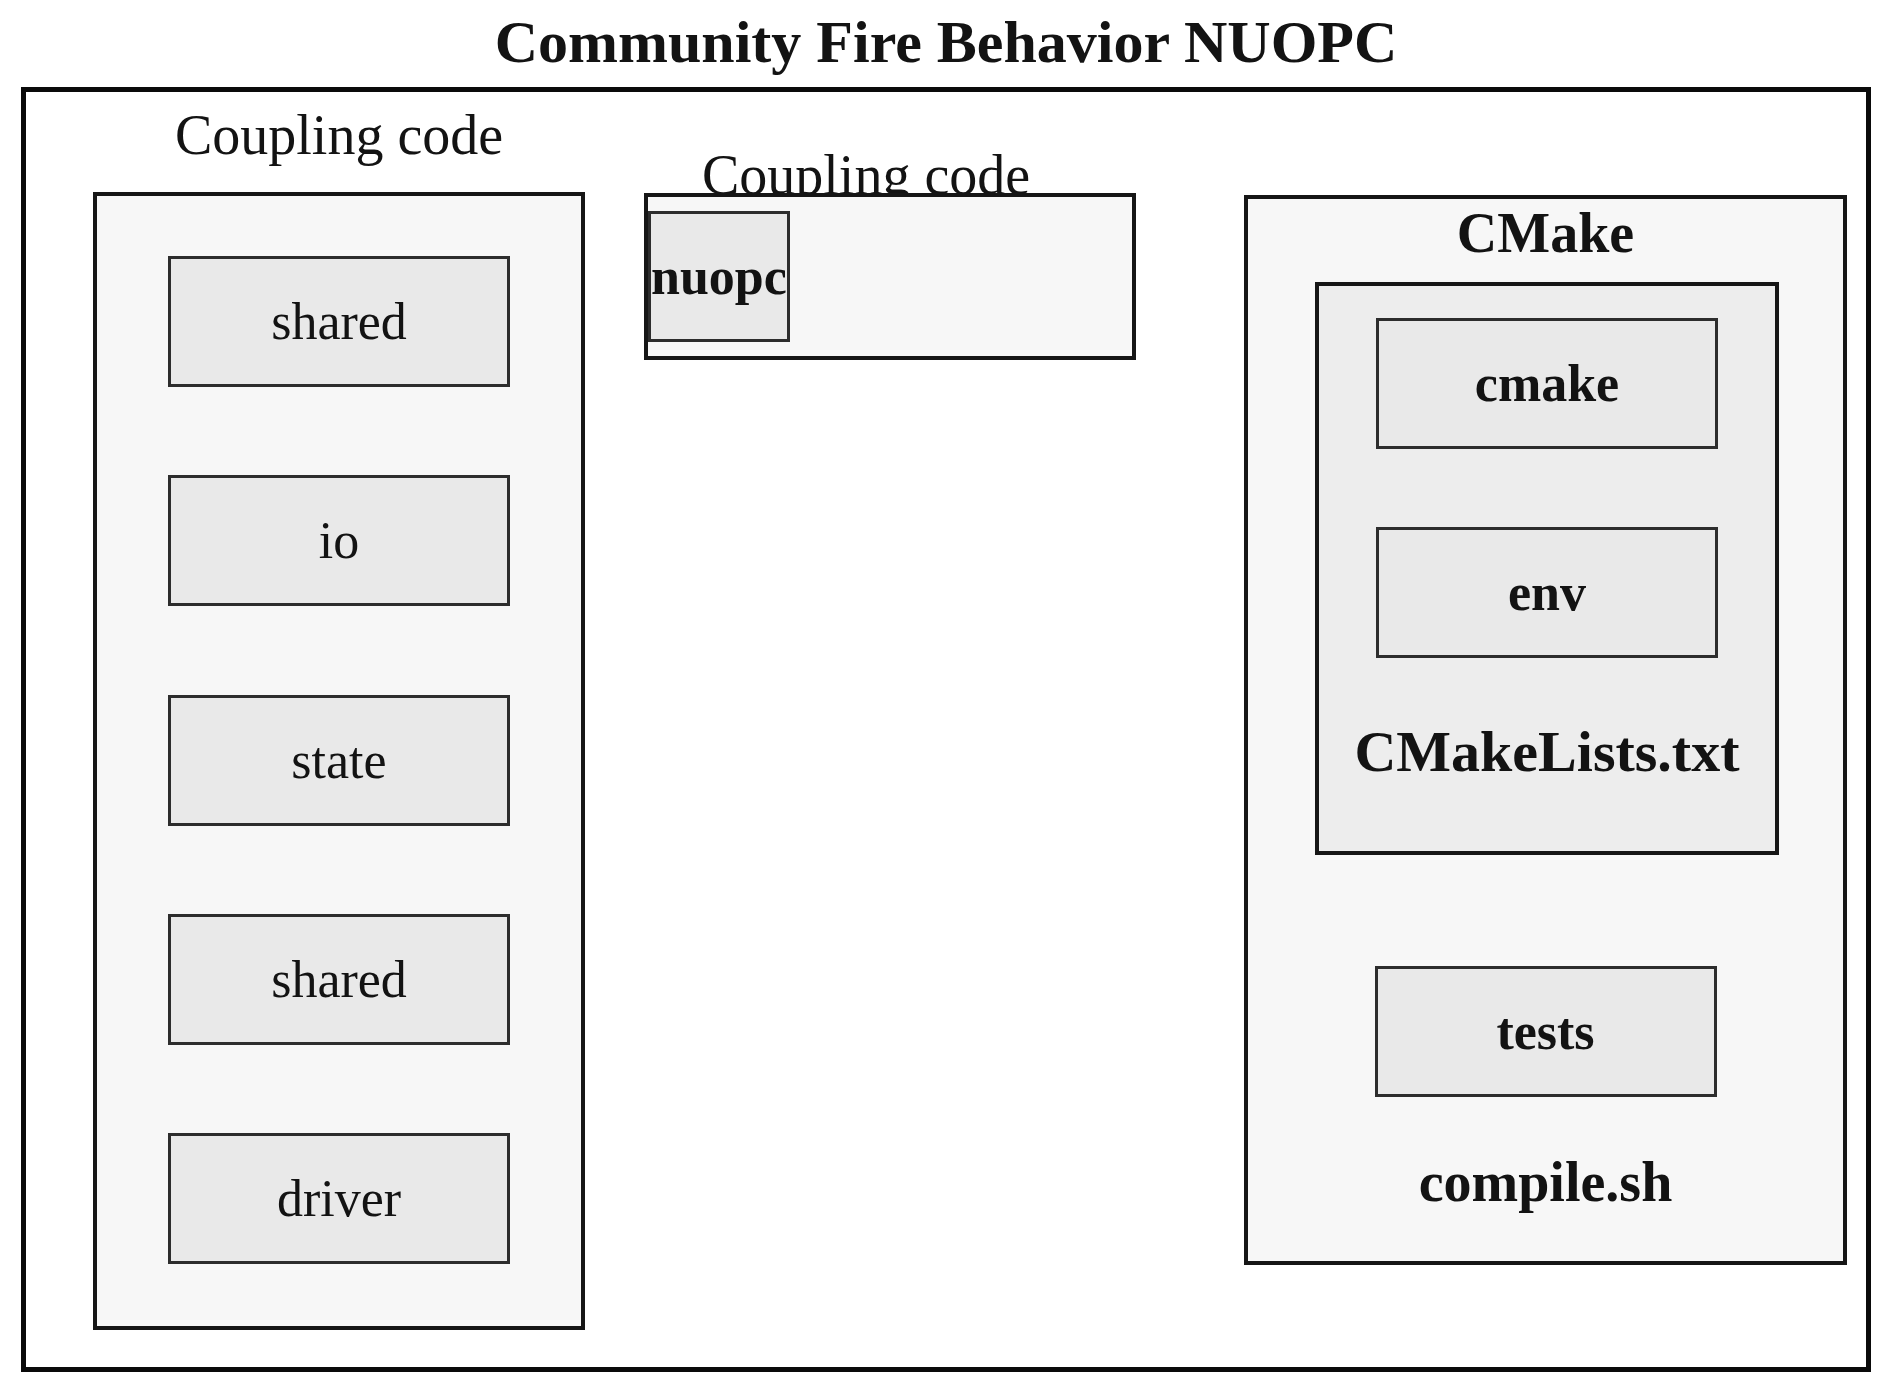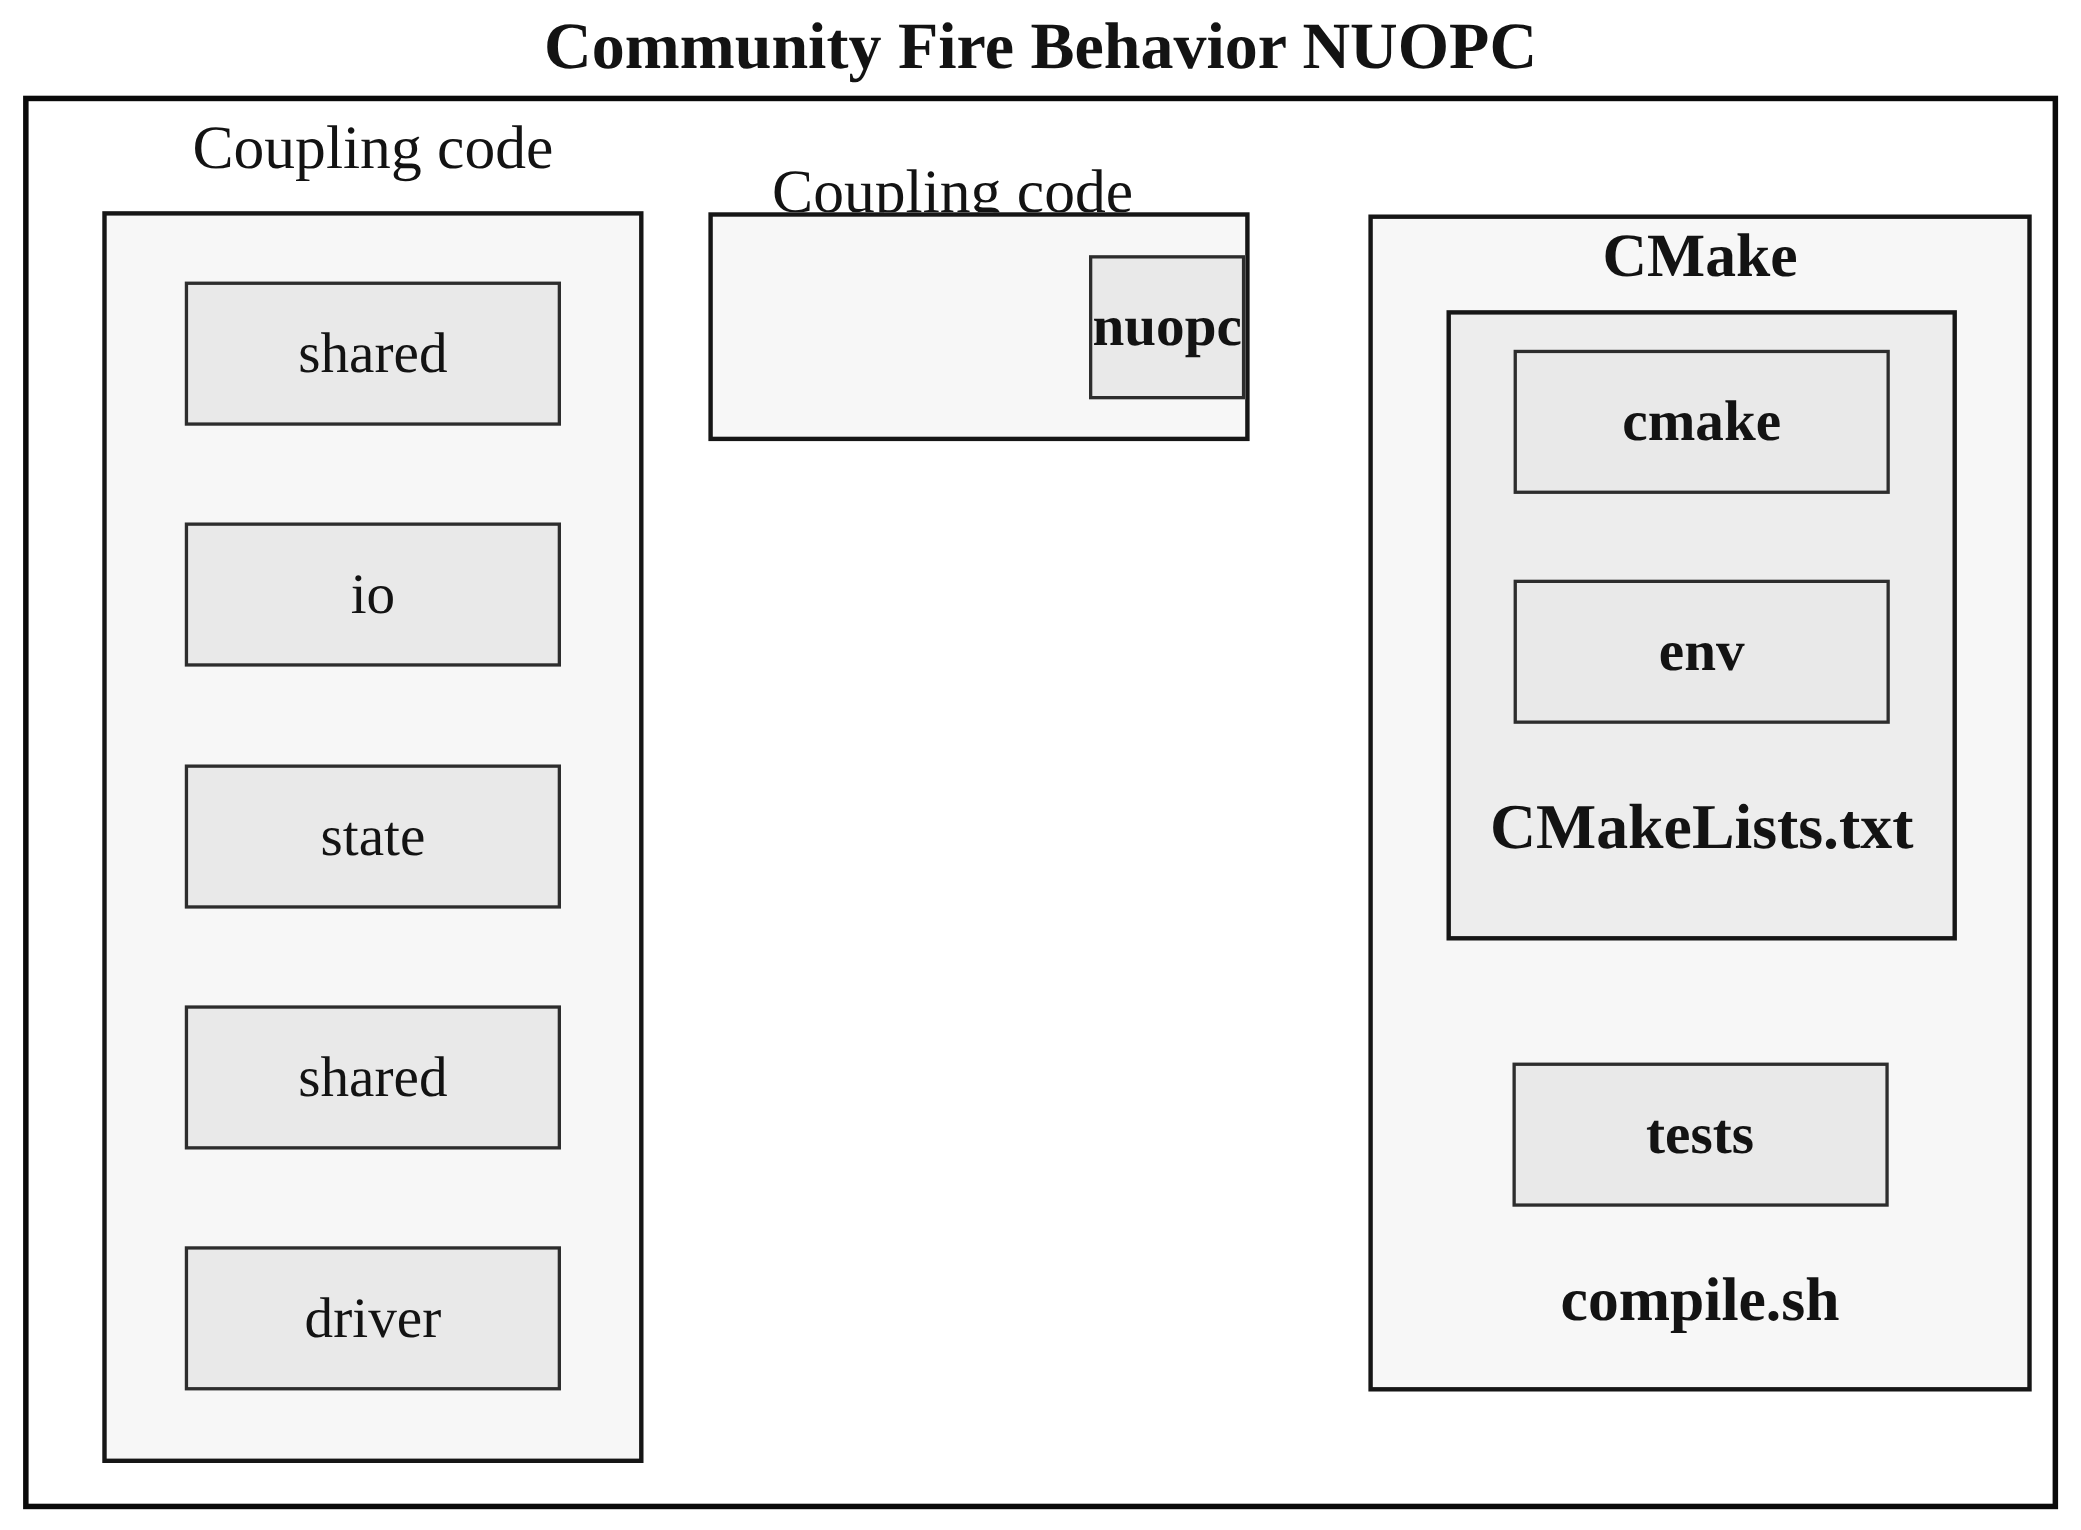--- a/index.html
+++ b/index.html
@@ -45,22 +45,22 @@
     position:absolute;
     background:var(--panel-bg);
     border:4px solid var(--panel-border);
   }
   .modeling-panel{
     left:67px; top:100px; width:492px; height:1138px;
     display:flex; flex-direction:column; align-items:center;
     justify-content:space-between; padding:60px 0 62px 0;
   }
   .coupling-panel{
-    left:618px; top:101px; width:492px; height:208px;
-    display:flex; align-items:center; justify-content:flex-end;
+    left:618px; top:101px; width:492px; height:167px;
+    display:flex; align-items:center; justify-content:flex-start;
   }
   .building-panel{
     left:1186px; top:103px; width:603px; height:1070px;margin-left:32px;
   }
 
   .leaf{
     width:342px; height:131px; flex:0 0 131px;
     background:var(--leaf-bg);
     border:3px solid var(--leaf-border);
     display:flex; align-items:center; justify-content:center;

